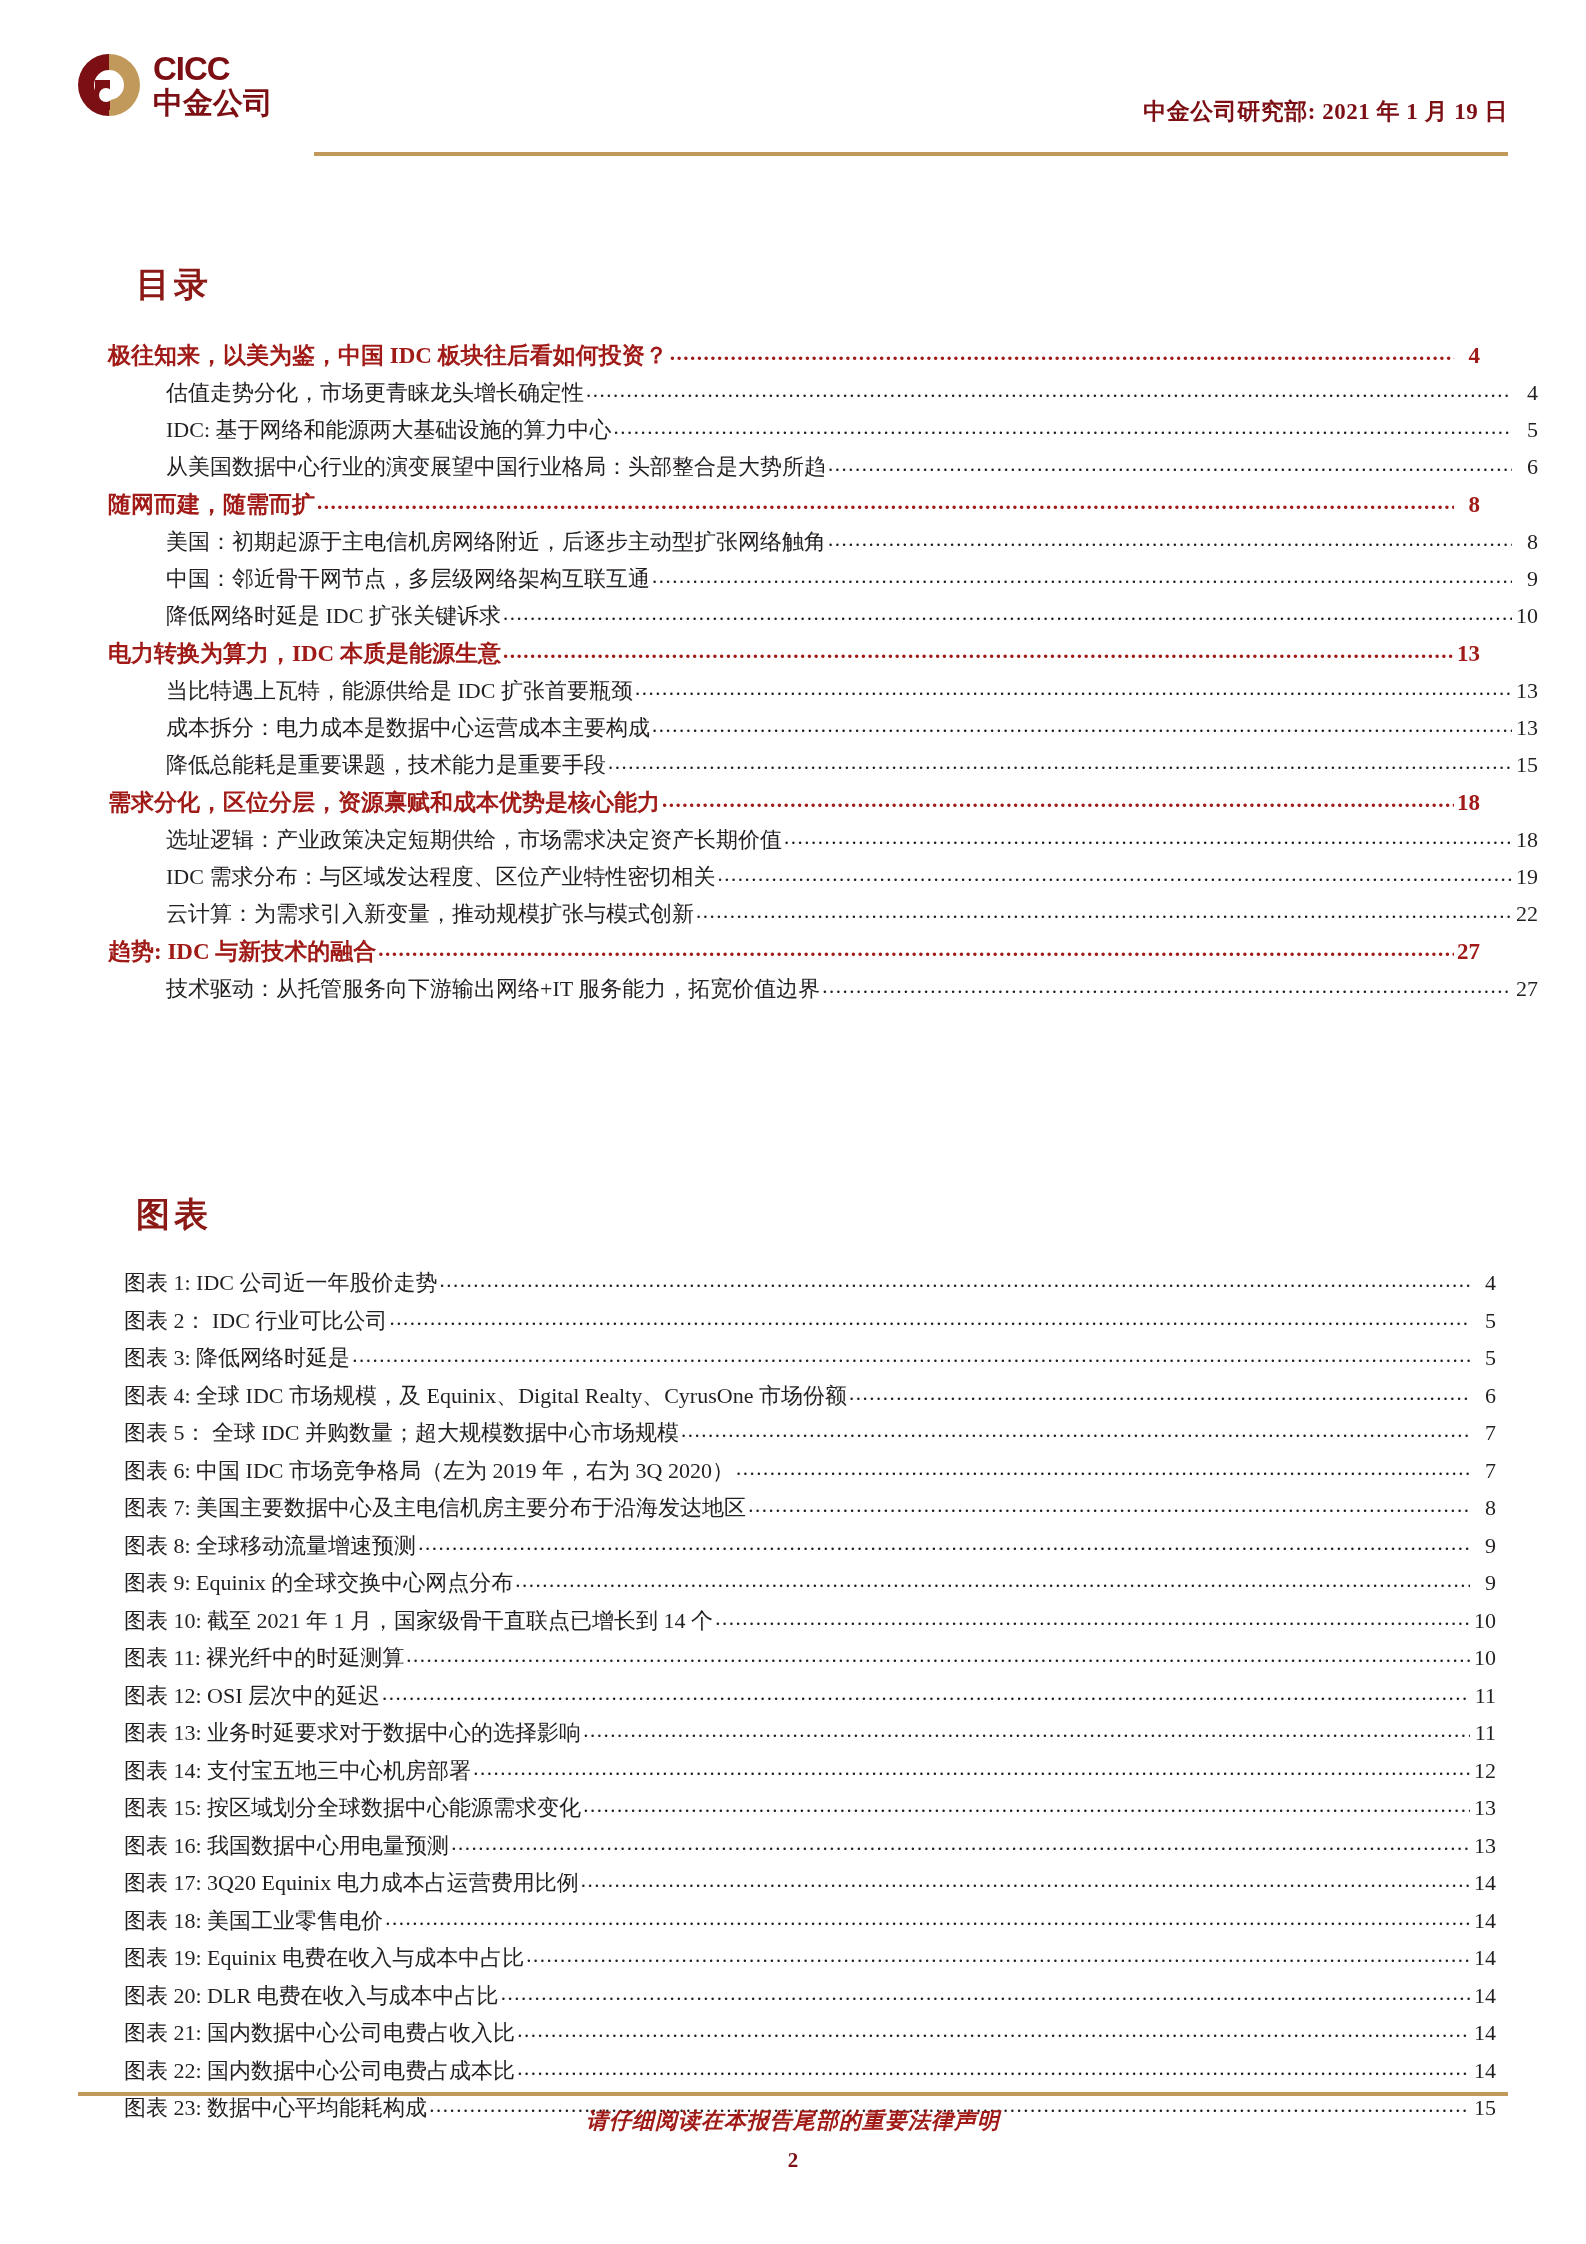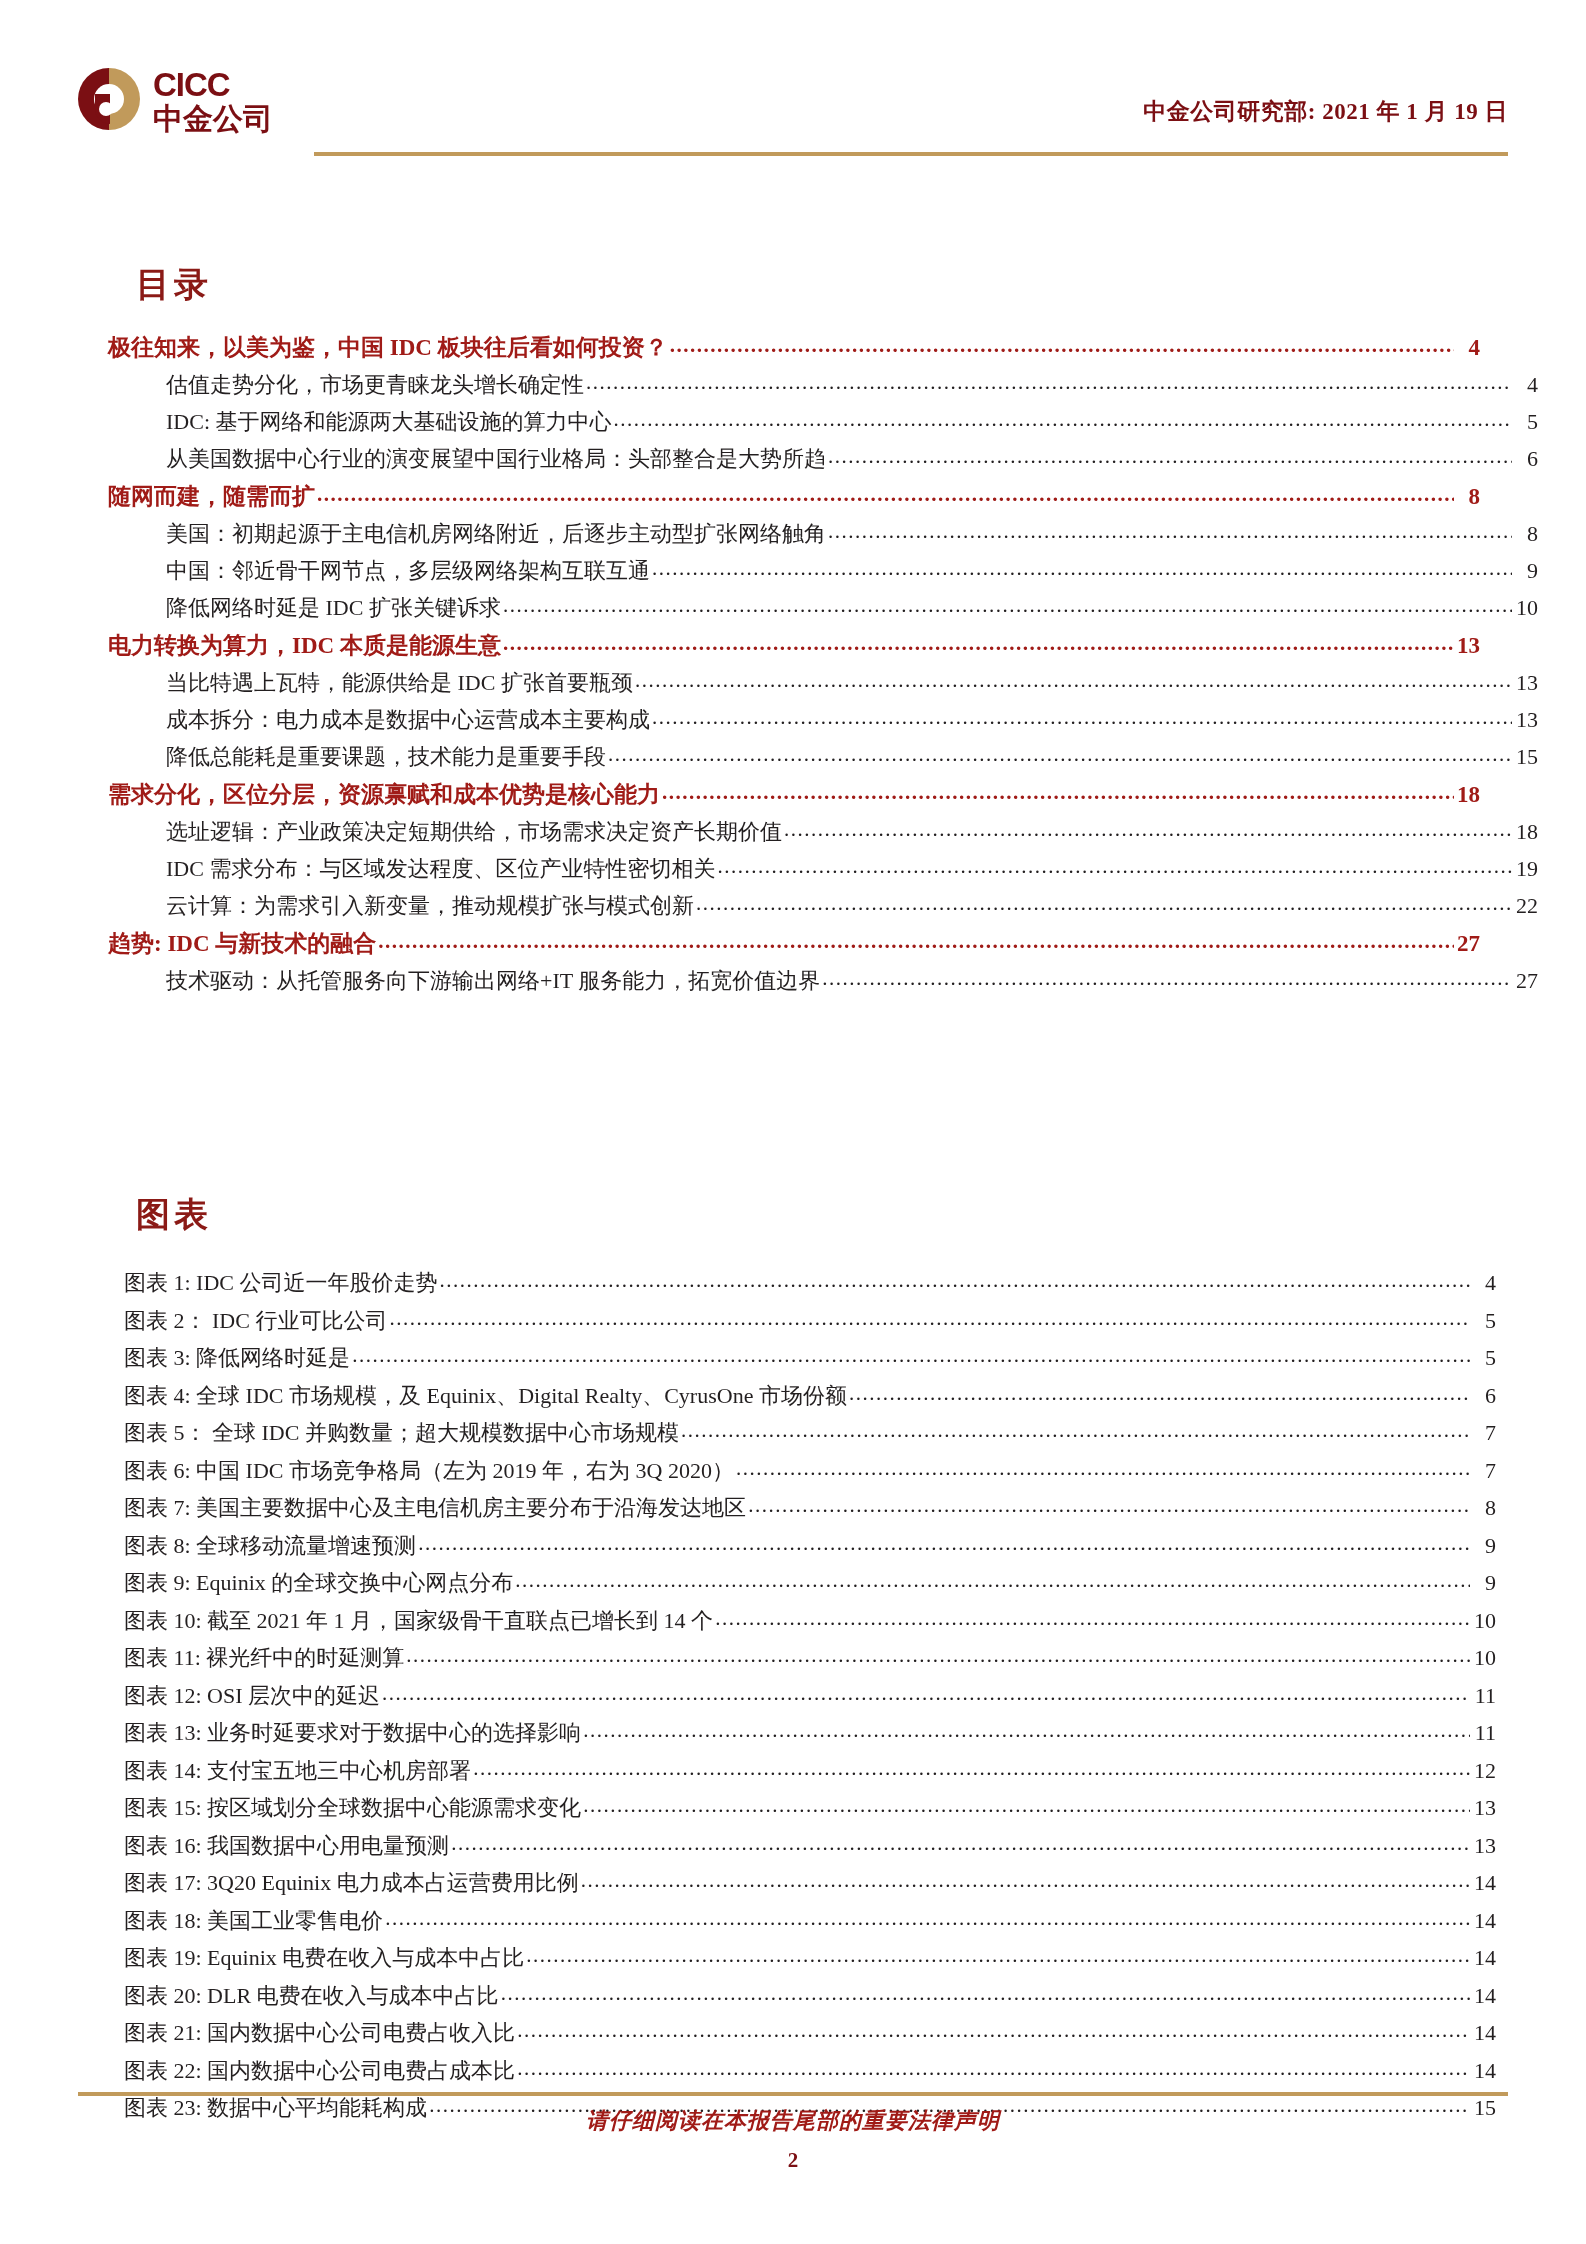--- a/index.html
+++ b/index.html
@@ -26,23 +26,22 @@
     top: 52px;
     left: 78px;
     right: 78px;
     height: 104px;
   }
   .logo-block {
     position: absolute;
     left: 0;
     top: 0;
     display: flex;
-    align-items: flex-start;
+    align-items: center;
     gap: 13px;
-    margin-top: 16px;
   }
   .logo-mark {
     position: relative;
     width: 62px;
     height: 62px;
     flex: 0 0 auto;
   }
   .logo-mark .ring-left {
     position: absolute;
     left: 0; top: 0;
@@ -132,21 +131,21 @@
   }
   #toc-title { top: 262px; }
   #fig-title { top: 1192px; }
 
   
   .toc {
     position: absolute;
     left: 108px;
     width: 1372px;
   }
-  #toc-list { top: 332px; }
+  #toc-list { top: 340px; }
   #fig-list { top: 1268px; margin-left: 16px; }
 
   .toc-row {
     display: flex;
     align-items: baseline;
     width: 100%;
     white-space: nowrap;
   }
   
   .toc-row.lvl1 {

